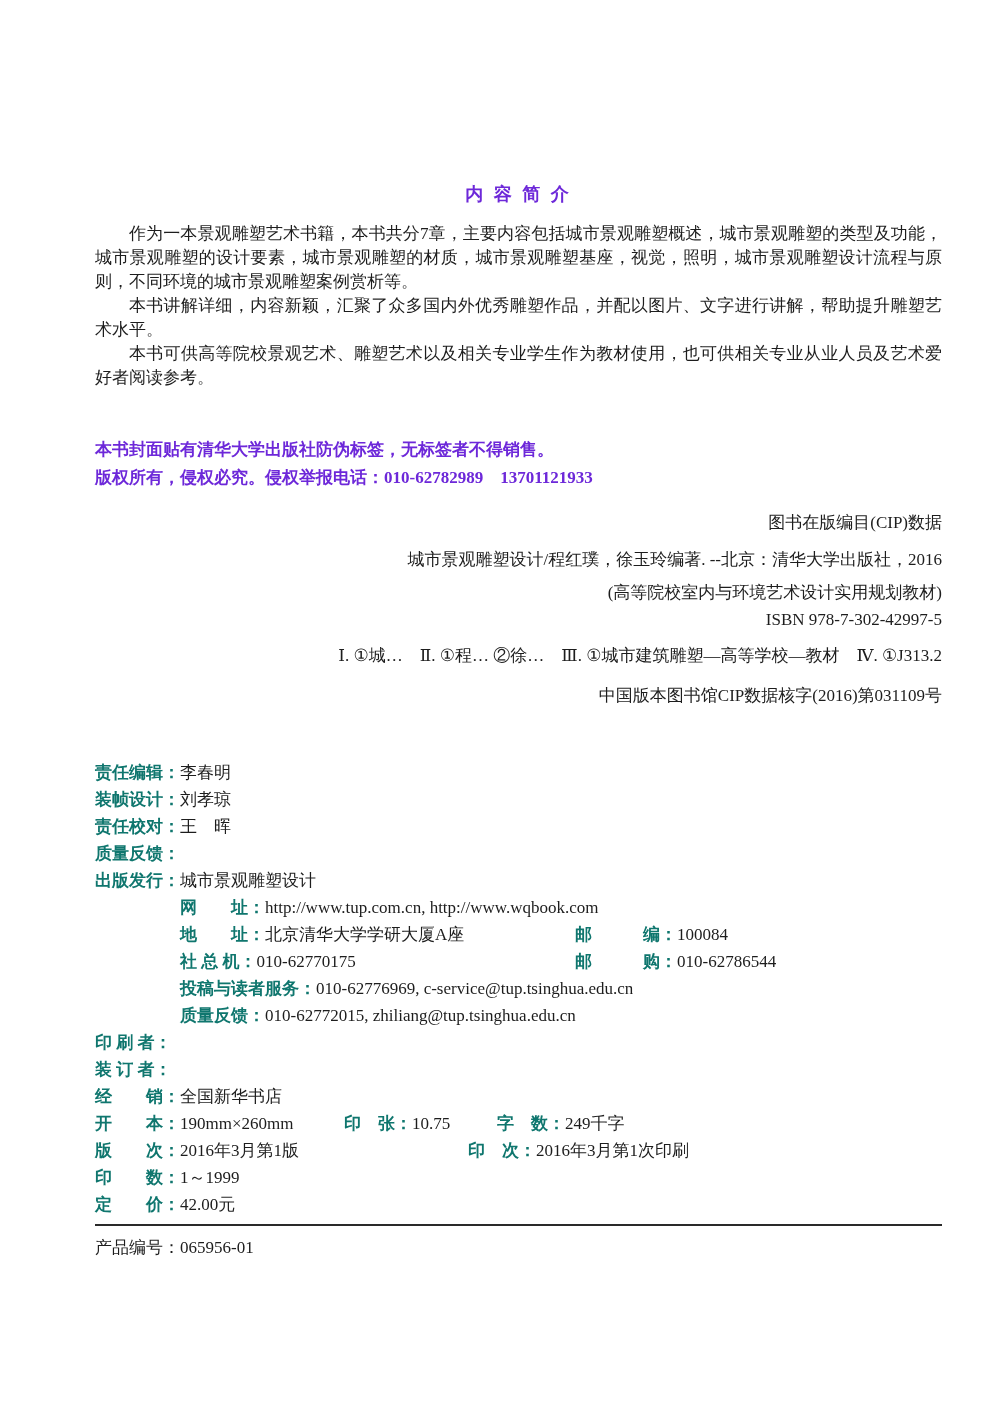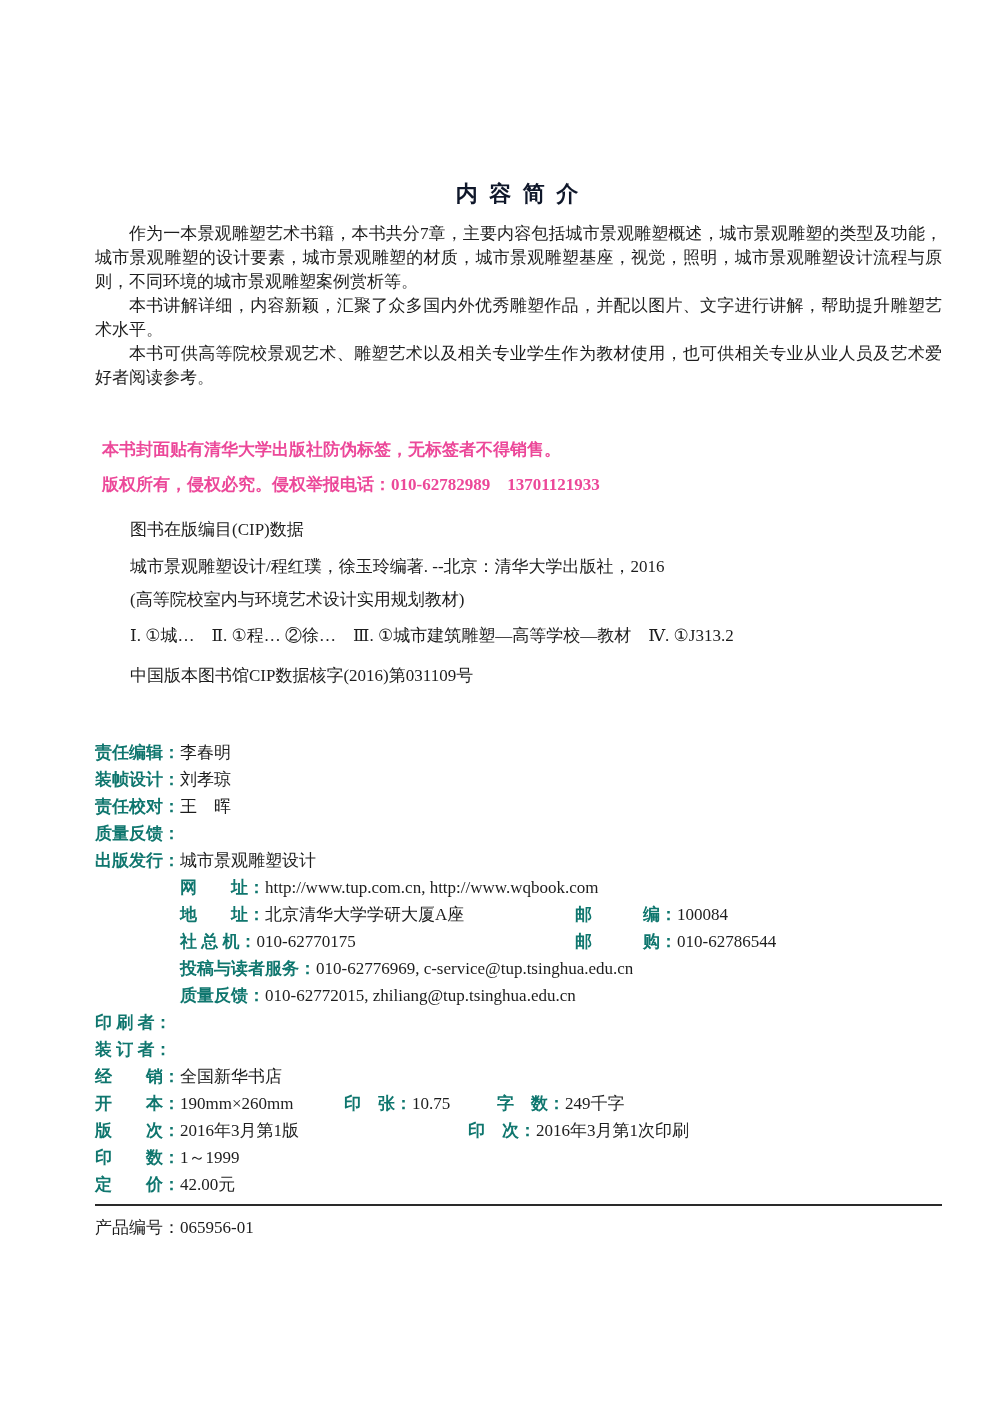--- a/index.html
+++ b/index.html
@@ -11,41 +11,41 @@
     font-size: 17px;
     overflow: hidden;
   }
   .page {
     box-sizing: border-box;
     width: 1000px; height: 1412px;
     padding: 182px 58px 0 95px;
   }
   .title {
     margin: 0 0 16px 0;
-    font-size: 22px;
+    font-size: 18px;
     font-weight: bold;
     line-height: 24px;
     text-align: center;
     letter-spacing: 3px;
-    color: #0f172a;
+    color: #6d28d9;
   }
   .intro p {
     margin: 0;
     line-height: 24px;
     text-align: justify;
     text-indent: 2em;
   }
   .notices { margin-top: 46px; }
   .notices p {
-    margin: 7px;
+    margin: 0;
     line-height: 28px;
     font-weight: bold;
-    color: #ec4899;
+    color: #6d28d9;
   }
-  .cip { margin-top: 17px; margin-left: 35px; }
+  .cip { margin-top: 17px; margin-left: 35px; text-align: right; }
   .cip p { margin: 0; line-height: 27px; }
   .cip .mt10 { margin-top: 10px; }
   .cip .mt6  { margin-top: 6px; }
   .cip .mt0  { margin-top: 0; }
   .cip .mt9  { margin-top: 9px; }
   .cip .mt13 { margin-top: 13px; }
   .colophon { margin-top: 50px; }
   .row { position: relative; line-height: 27px; }
   .row .lbl, .row .colon { font-weight: bold; color: #0f766e; }
   .row .val { font-weight: normal; }
@@ -77,20 +77,21 @@
 
   <div class="notices">
     <p>本书封面贴有清华大学出版社防伪标签，无标签者不得销售。</p>
     <p>版权所有，侵权必究。侵权举报电话：010-62782989　13701121933</p>
   </div>
 
   <div class="cip">
     <p>图书在版编目(CIP)数据</p>
     <p class="mt10">城市景观雕塑设计/程红璞，徐玉玲编著. --北京：清华大学出版社，2016</p>
     <p class="mt6">(高等院校室内与环境艺术设计实用规划教材)</p>
+    <p class="mt0">ISBN 978-7-302-42997-5</p>
     <p class="mt9">Ⅰ. ①城…　Ⅱ. ①程… ②徐…　Ⅲ. ①城市建筑雕塑—高等学校—教材　Ⅳ. ①J313.2</p>
     <p class="mt13">中国版本图书馆CIP数据核字(2016)第031109号</p>
   </div>
 
   <div class="colophon">
 
     <div class="row">
       <span class="lbl">责任编辑</span><span class="colon">：</span><span class="val">李春明</span>
     </div>
     <div class="row">

